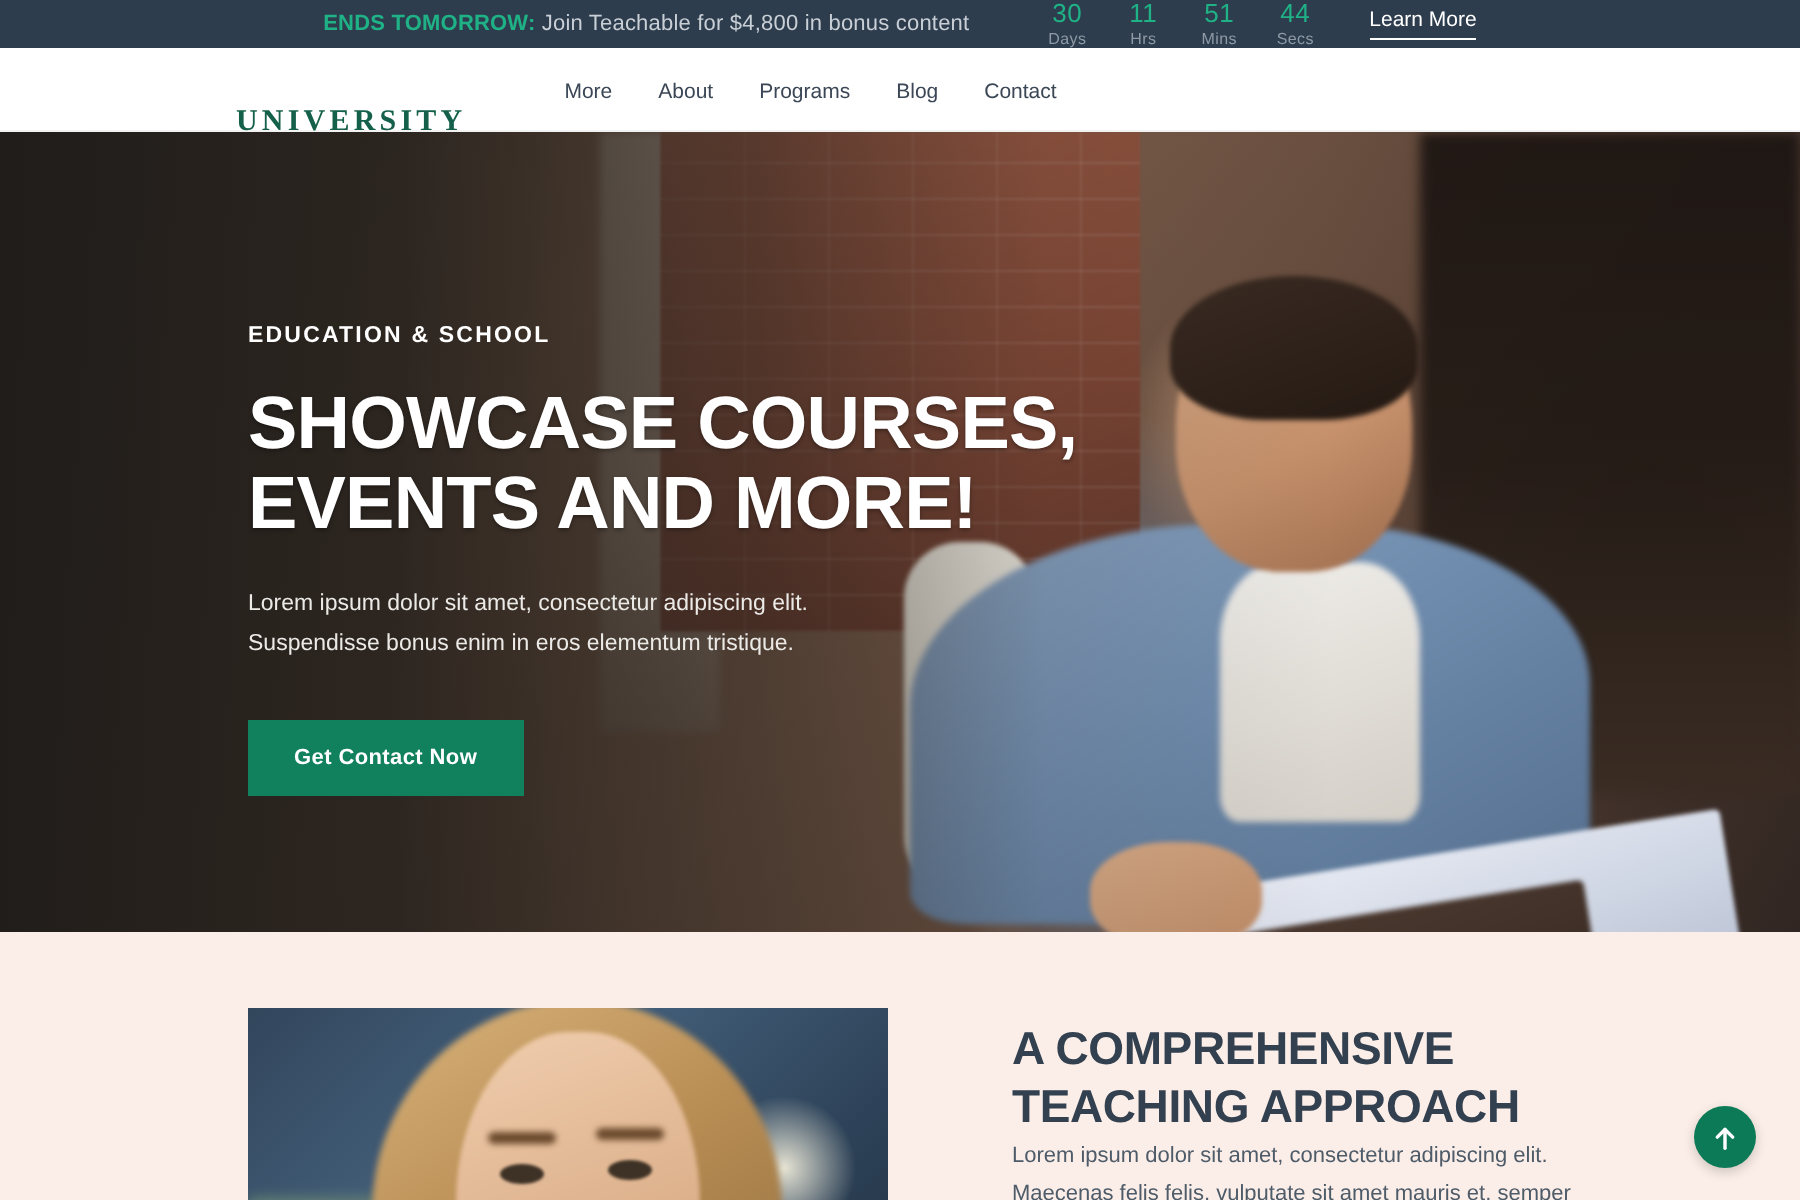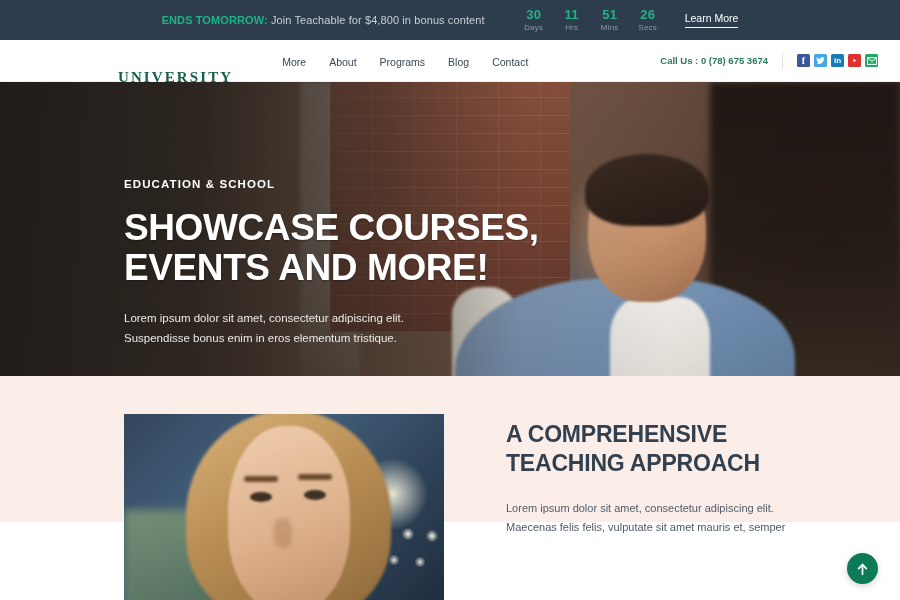--- a/index.html
+++ b/index.html
@@ -5,21 +5,21 @@
   * { margin:0; padding:0; box-sizing:border-box; }
   html,body { width:900px; height:600px; overflow:hidden; }
   body {
     font-family:"Liberation Sans", sans-serif;
     background:#ffffff;
     -webkit-font-smoothing:antialiased;
   }
 
   
   .promo-bar{
-    height:40px;
+    height:24px;
     background:#2e3d4d;
     display:flex;
     align-items:center;
     justify-content:center;
     gap:0;
     position:relative;
   }
   .promo-msg{
     font-size:11px;
     color:#c9cfd6;
@@ -37,21 +37,21 @@
     gap:16px;
   }
   .cd-unit{
     text-align:center;
     min-width:22px;
     line-height:1;
   }
   .cd-val{
     display:block;
     font-size:13px;
-    font-weight:700;
+    font-weight:400;
     color:#1fb286;
     letter-spacing:.3px;
   }
   .cd-lbl{
     display:block;
     font-size:8px;
     color:#8f9aa6;
     margin-top:3px;
     letter-spacing:.2px;
   }
@@ -140,21 +140,21 @@
   .s-fb{ background:#3b5998; }
   .s-tw{ background:#44a7e8; }
   .s-li{ background:#1a7bb9; font-size:8px; font-family:"Liberation Sans",sans-serif;}
   .s-yt{ background:#e02f2f; }
   .s-ml{ background:#27a567; }
   .sicon svg{ display:block; }
 
   
   .hero{
     position:relative;
-    height:294px;
+    height:400px;
     overflow:hidden;
     background:#a16207;
   }
   .hero-photo{
     position:absolute;
     inset:0;
     background:
       
       radial-gradient(ellipse 150px 260px at 560px 300px, rgba(120,145,175,.85) 0%, rgba(120,145,175,0) 62%),
       radial-gradient(ellipse 95px 120px at 620px 150px, rgba(196,156,124,.9) 0%, rgba(196,156,124,0) 60%),
@@ -362,21 +362,20 @@
     border-radius:40%; background:rgba(170,120,85,.45); filter:blur(2.2px);
   }
   .sec-text{ padding-top:6px; }
   .sec-title{
     font-size:23px;
     line-height:1.28;
     font-weight:700;
     color:#32404f;
     letter-spacing:-.2px;
     text-transform:uppercase;
-    margin-bottom:20px;
   }
   .sec-body{
     font-size:11px;
     line-height:1.75;
     color:#4e5b69;
   }
 
   
   .scroll-top{
     position:fixed;
@@ -411,21 +410,21 @@
     </div>
     <div class="cd-unit">
       <span class="cd-val">11</span>
       <span class="cd-lbl">Hrs</span>
     </div>
     <div class="cd-unit">
       <span class="cd-val">51</span>
       <span class="cd-lbl">Mins</span>
     </div>
     <div class="cd-unit">
-      <span class="cd-val">26</span>
+      <span class="cd-val">44</span>
       <span class="cd-lbl">Secs</span>
     </div>
   </div>
 
   <a class="learn-more" href="#">Learn More</a>
 </div>
 
 <div class="navbar">
   <div class="brand">
     <span class="brand-name">UNIVERSITY</span>
@@ -433,44 +432,20 @@
   </div>
 
   <ul class="nav-links">
     <li><a href="#">More</a></li>
     <li><a href="#">About</a></li>
     <li><a href="#">Programs</a></li>
     <li><a href="#">Blog</a></li>
     <li><a href="#">Contact</a></li>
   </ul>
 
-  <div class="nav-right">
-    <a class="call-us" href="#">Call Us : 0 (78) 675 3674</a>
-    <span class="nav-sep"></span>
-    <div class="socials">
-      <span class="sicon s-fb">f</span>
-      <span class="sicon s-tw">
-        <svg width="9" height="9" viewBox="0 0 24 24" fill="#fff">
-            <path d="M23 4.9a9.2 9.2 0 0 1-2.6.7 4.6 4.6 0 0 0 2-2.5 9.2 9.2 0 0 1-2.9 1.1 4.6 4.6 0 0 0-7.8 4.2A13 13 0 0 1 2.2 3.6a4.6 4.6 0 0 0 1.4 6.1 4.5 4.5 0 0 1-2-.6v.1a4.6 4.6 0 0 0 3.6 4.5 4.6 4.6 0 0 1-2 .1 4.6 4.6 0 0 0 4.2 3.2A9.2 9.2 0 0 1 1 19a13 13 0 0 0 7 2c8.4 0 13-7 13-13v-.6A9.3 9.3 0 0 0 23 4.9z"></path>
-          </svg>
-      </span>
-      <span class="sicon s-li">in</span>
-      <span class="sicon s-yt">
-        <svg width="9" height="9" viewBox="0 0 24 24" fill="#fff">
-            <path d="M9 16.5V7.5l8 4.5-8 4.5z"></path>
-          </svg>
-      </span>
-      <span class="sicon s-ml">
-        <svg width="10" height="8" viewBox="0 0 24 18" fill="none" stroke="#fff" stroke-width="2.4">
-            <path d="M1 2l11 8L23 2"></path>
-            <rect x="1" y="1" width="22" height="16"></rect>
-          </svg>
-      </span>
-    </div>
-  </div>
 </div>
 
 <div class="hero">
   <div class="hero-photo">
     <div class="bricks2"></div>
     <div class="bricks"></div>
     <div class="doorway"></div>
     <div class="backpack"></div>
     <div class="person-body"></div>
     <div class="person-shirt"></div>

